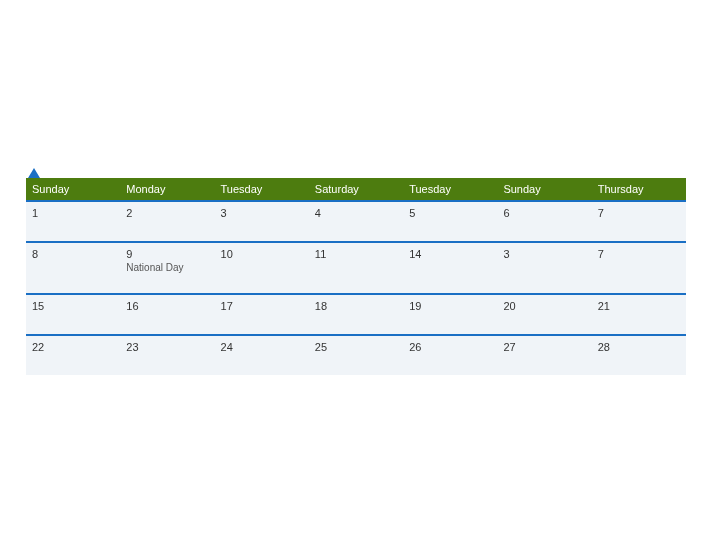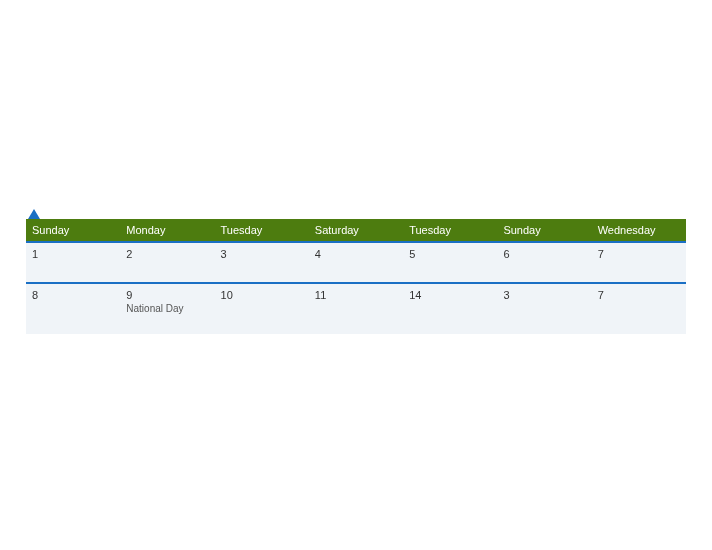--- a/index.html
+++ b/index.html
@@ -128,21 +128,21 @@
 
   <table class="calendar-grid">
     <thead>
       <tr>
       <th>Sunday</th>
           <th>Monday</th>
           <th>Tuesday</th>
           <th>Saturday</th>
           <th>Tuesday</th>
           <th>Sunday</th>
-          <th>Wednesday</th>
+          <th>Thursday</th>
         </tr>
     </thead>
     <tbody id="calendar-body">
     <tr>
           <td>
             <span class="day-number">1</span>
           </td>
           <td>
             <span class="day-number">2</span>
           </td>
@@ -177,17 +177,63 @@
             <span class="day-number">11</span>
           </td>
           <td>
             <span class="day-number">14</span>
           </td>
           <td>
             <span class="day-number">3</span>
           </td>
           <td>
             <span class="day-number">7</span>
+          </td>
+        </tr>
+        <tr>
+          <td>
+            <span class="day-number">15</span>
+          </td>
+          <td>
+            <span class="day-number">16</span>
+          </td>
+          <td>
+            <span class="day-number">17</span>
+          </td>
+          <td>
+            <span class="day-number">18</span>
+          </td>
+          <td>
+            <span class="day-number">19</span>
+          </td>
+          <td>
+            <span class="day-number">20</span>
+          </td>
+          <td>
+            <span class="day-number">21</span>
+          </td>
+        </tr>
+        <tr>
+          <td>
+            <span class="day-number">22</span>
+          </td>
+          <td>
+            <span class="day-number">23</span>
+          </td>
+          <td>
+            <span class="day-number">24</span>
+          </td>
+          <td>
+            <span class="day-number">25</span>
+          </td>
+          <td>
+            <span class="day-number">26</span>
+          </td>
+          <td>
+            <span class="day-number">27</span>
+          </td>
+          <td>
+            <span class="day-number">28</span>
           </td>
         </tr>
       </tbody>
   </table>
 </div>
 
 </body></html>

